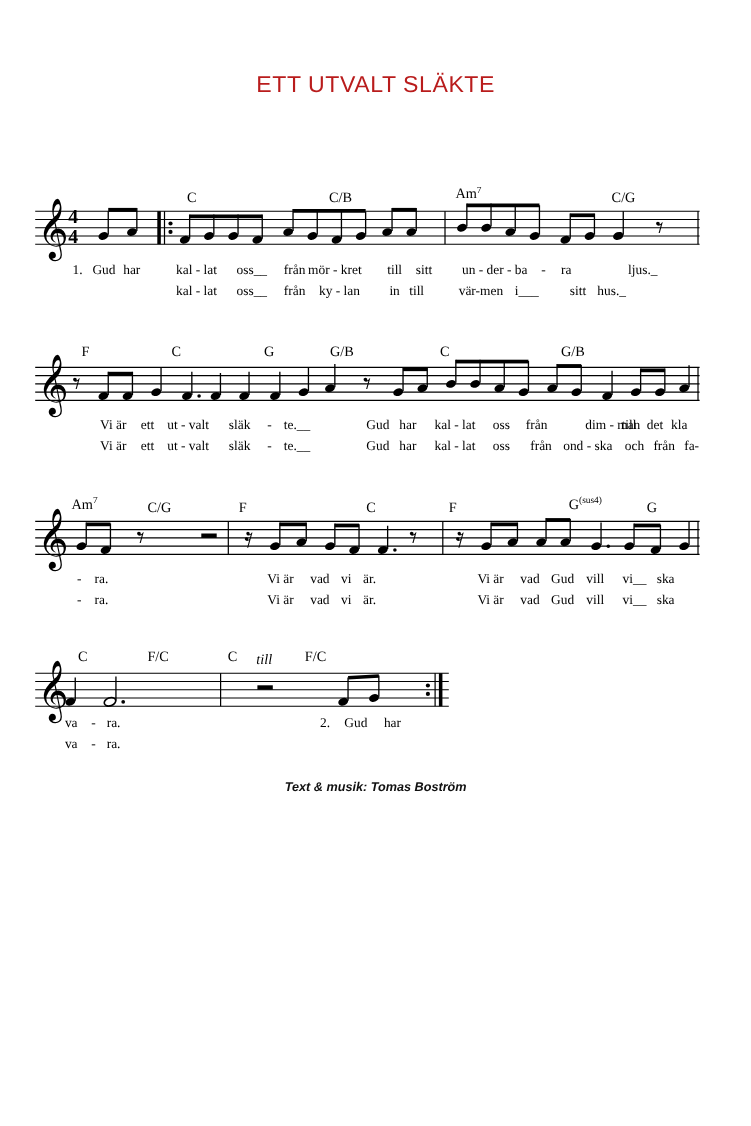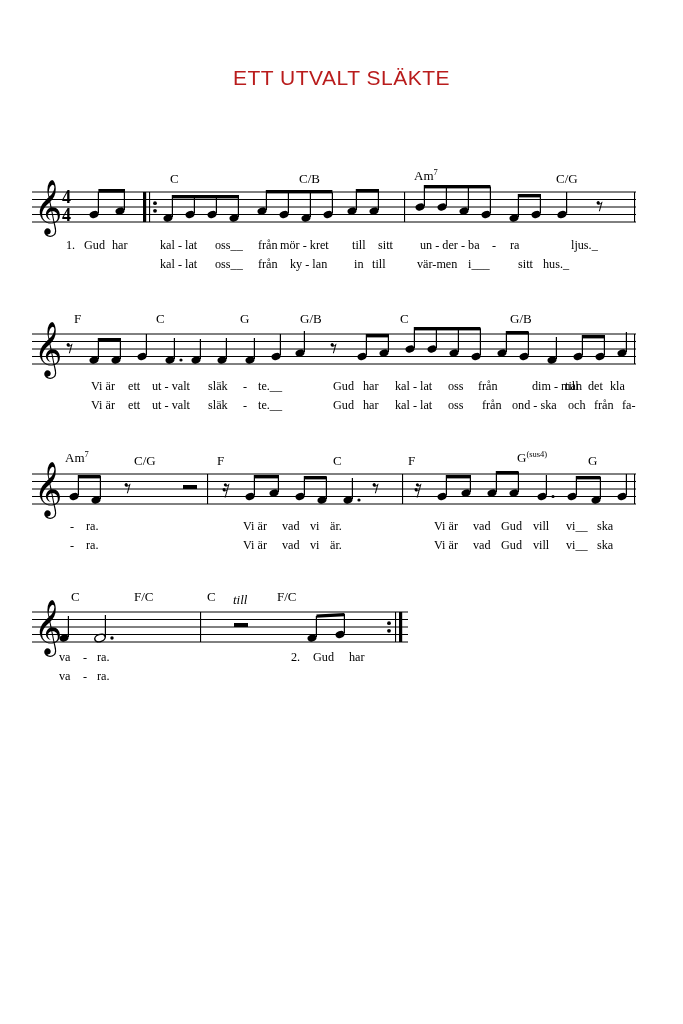--- a/index.html
+++ b/index.html
@@ -487,14 +487,15 @@
   <div class="lyric" style="left:83px;top:650px;">-</div>
   <div class="lyric" style="left:97px;top:650px;">ra.</div>
   <div class="lyric" style="left:291px;top:650px;">2.</div>
   <div class="lyric" style="left:313px;top:650px;">Gud</div>
   <div class="lyric" style="left:349px;top:650px;">har</div>
 
   <div class="lyric" style="left:59px;top:669px;">va</div>
   <div class="lyric" style="left:83px;top:669px;">-</div>
   <div class="lyric" style="left:97px;top:669px;">ra.</div>
 
+  <div class="credit">Text &amp; musik: Tomas Boström</div>
 
 </div>
 
 </body></html>

